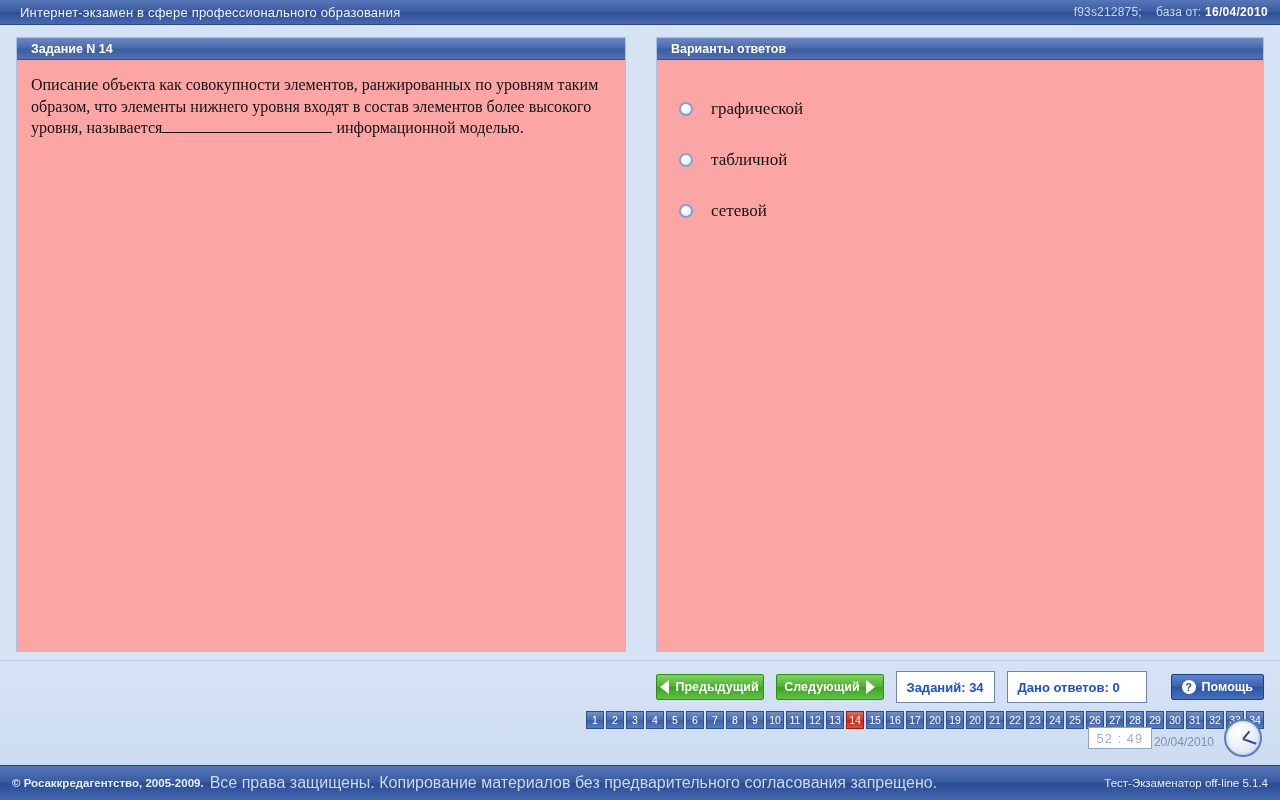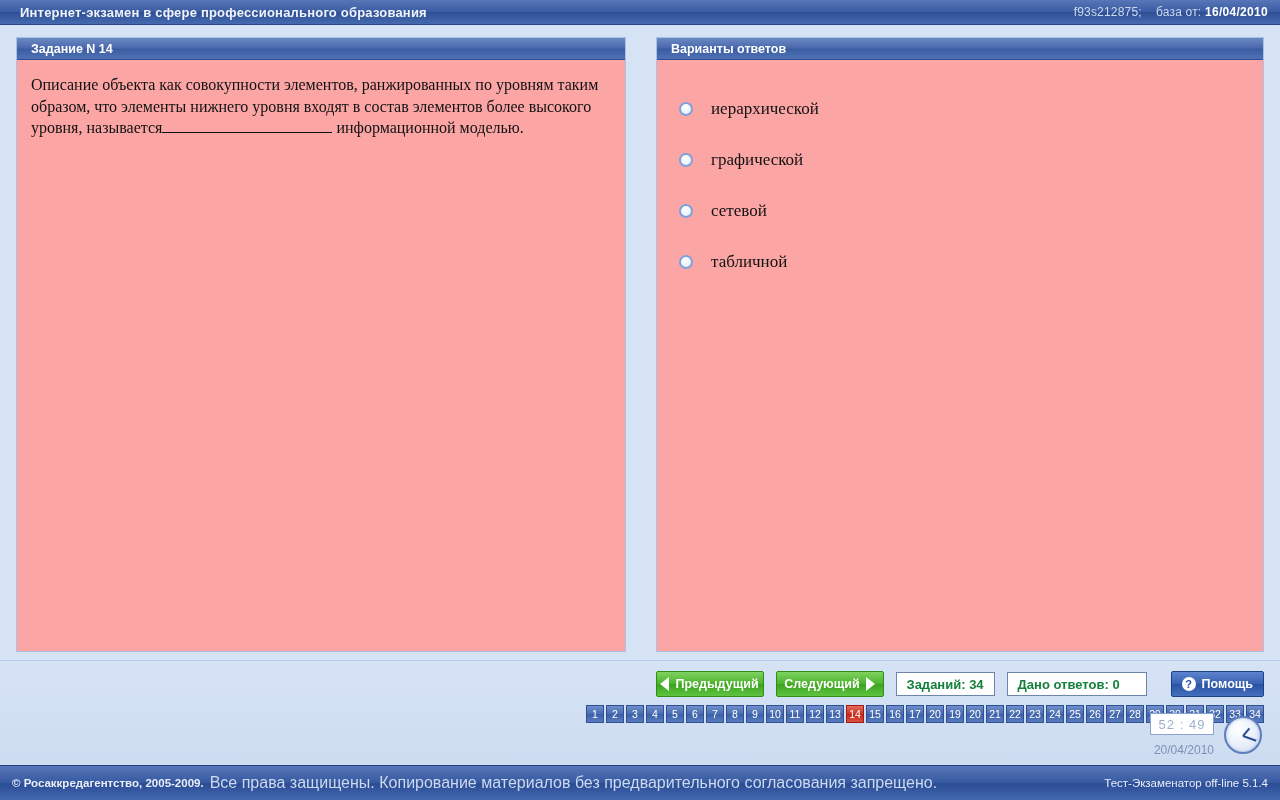--- a/index.html
+++ b/index.html
@@ -11,21 +11,21 @@
     height: 25px;
     background: linear-gradient(to bottom, #5876b8 0%, #3b5ca3 48%, #2f4f94 52%, #466ab0 100%);
     color: #f0f4fb;
     display: flex;
     align-items: center;
     padding: 0 12px 0 20px;
     font-size: 13px;
     border-bottom: 1px solid #2a4585;
     letter-spacing: .2px;
   }
-  .titlebar .title { flex: 1; font-weight: bold; }
+  .titlebar .title { flex: 1; font-weight: normal; }
   .titlebar .id { color: #cdd9ef; font-size: 12px; margin-right: 14px; }
   .titlebar .db { color: #cdd9ef; font-size: 12px; }
   .titlebar .db b { color: #fff; font-weight: bold; letter-spacing: .3px; }
 
   
   .main {
     flex: 1;
     padding: 12px 16px 8px 16px;
     display: flex;
     gap: 30px;
@@ -94,22 +94,22 @@
     border-color: #2d8f14;
     color: #fff;
     width: 108px;
   }
   .btn.green .tri {
     width: 0; height: 0; border-top: 7px solid transparent; border-bottom: 7px solid transparent;
   }
   .btn.green.prev .tri { border-right: 9px solid #fff; }
   .btn.green.next .tri { border-left: 9px solid #fff; }
   .info-box {
-    height: 24px; background: #fff; border: 1px solid #6d84ab; padding: 0 10px;
-    display: inline-flex; align-items: center; font-size: 13px; color: #15803d; font-weight: bold;
+    height: 32px; background: #fff; border: 1px solid #6d84ab; padding: 0 10px;
+    display: inline-flex; align-items: center; font-size: 13px; color: #1d4ed8; font-weight: bold;
   }
   .spacer { flex: 1; }
   .btn.blue {
     background: linear-gradient(to bottom, #5e84cf 0%, #3962b2 48%, #2a53a4 52%, #4670be 100%);
     border-color: #1d4189; color: #fff;
   }
   .btn.red {
     background: linear-gradient(to bottom, #e06a5e 0%, #cf3b2c 48%, #c22d1e 52%, #d95344 100%);
     border-color: #a01f12; color: #fff;
   }
@@ -127,21 +127,21 @@
     border: 1px solid #2e4f93; display: inline-flex; align-items: center; justify-content: center;
     cursor: pointer;
   }
   .numcell.current {
     background: linear-gradient(to bottom, #e26a5e 0%, #cf3527 48%, #c22416 52%, #da5244 100%);
     border-color: #9e1b0f;
   }
 
   
   .clockzone { position: absolute; right: 18px; bottom: 8px; display: flex; align-items: center; gap: 10px; }
-  .datecol { display: flex; flex-direction: column; align-items: flex-end; gap: 8px; }
+  .datecol { display: flex; align-items: flex-end; gap: 2px; }
   .timebox {
     width: 64px; height: 22px; border: 1px solid #8aa4cf; background: #fff; color: #a0b0cc;
     font-size: 13px; display: flex; align-items: center; justify-content: center; letter-spacing: 1px;
   }
   .datetxt { font-size: 12px; color: #7d91b6; }
   .clock {
     width: 38px; height: 38px; border-radius: 50%;
     background: radial-gradient(circle at 35% 30%, #fff 0%, #e8effa 55%, #cbdaf1 100%);
     border: 2px solid #5e7ebd; position: relative;
     box-shadow: inset 0 0 3px #9db5dd;
@@ -182,33 +182,29 @@
       <span>Описание объекта как совокупности элементов, ранжированных по уровням таким образом, что элементы нижнего уровня входят в состав элементов более высокого уровня, называется</span><span class="blank"></span><span> информационной  моделью.</span>
     </div>
   </div>
 
   <div class="panel answers">
     <div class="panel-header">Варианты ответов</div>
     <div class="panel-body">
       <ul class="answer-list" id="answer-list">
           <li class="answer-item">
             <span class="radio"></span>
-            <span>иерархической</span>
-          </li>
-          <li class="answer-item">
-            <span class="radio"></span>
             <span>графической</span>
           </li>
           <li class="answer-item">
             <span class="radio"></span>
-            <span>сетевой</span>
+            <span>табличной</span>
           </li>
           <li class="answer-item">
             <span class="radio"></span>
-            <span>табличной</span>
+            <span>сетевой</span>
           </li>
         </ul>
     </div>
   </div>
 </div>
 
 <div class="controls">
   <div class="controls-row1">
     <div class="btn green prev">
       <span class="tri"></span>

